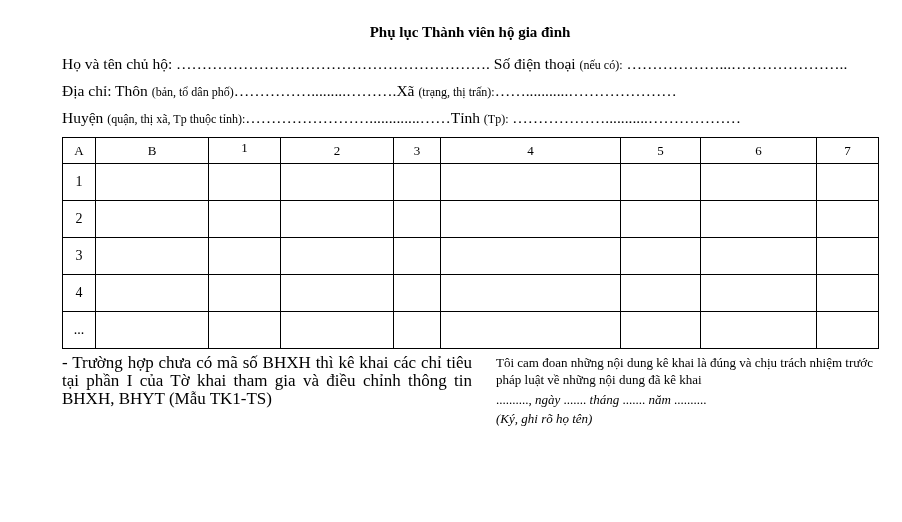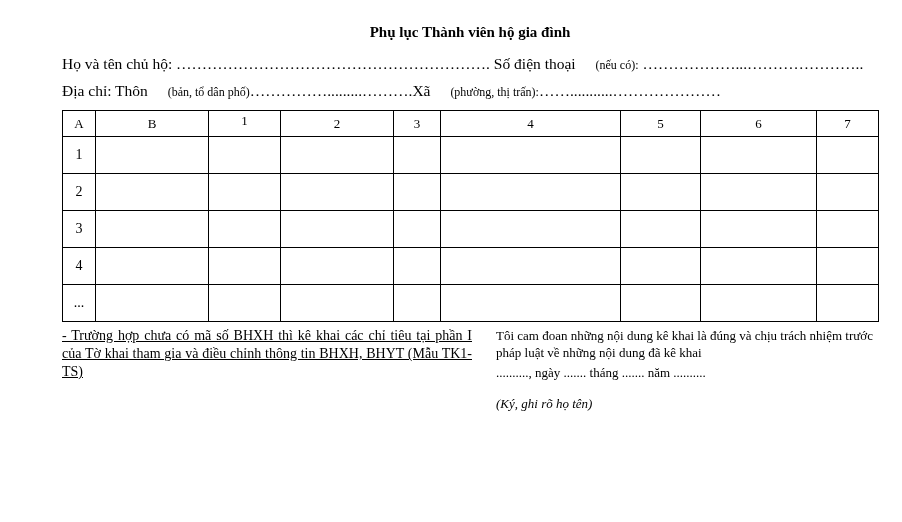--- a/index.html
+++ b/index.html
@@ -6,58 +6,64 @@
   html, body { margin: 0; padding: 0; }
   body {
     width: 902px; height: 522px;
     background: #ffffff; color: #000;
     font-family: "Liberation Serif", serif;
     overflow: hidden;
   }
   .page { width: 902px; height: 428px; padding: 24px 24px 12px 62px; }
   .title { text-align: center; font-weight: bold; font-size: 15px; margin-bottom: 10px; }
   .field-line { font-size: 15.5px; line-height: 26px; white-space: nowrap; overflow: hidden; width: 816px; }
-  .small { font-size: 12px; margin-left: 16px; }
+  .small { font-size: 12px; }
   table { border-collapse: collapse; width: 816px; margin-top: 5px; table-layout: fixed; }
   td, th { border: 1px solid #000; padding: 2px 4px; overflow: hidden; }
   th { font-size: 13px; font-weight: bold; text-align: center; vertical-align: middle; height: 55px; line-height: 16px; }
   .sub-row td { height: 26px; text-align: center; font-size: 13px; vertical-align: middle; }
   .sub-row td.top { vertical-align: top; }
   .data-row td { height: 37px; }
   .data-row td.stt { text-align: center; font-size: 14px; vertical-align: middle; }
   .footer { display: flex; margin-top: 5px; width: 816px; }
-  .footer-left { width: 410px; font-size: 14px; text-align: justify; line-height: 18px; text-decoration: underline; }
+  .footer-left { width: 410px; font-size: 17px; text-align: justify; line-height: 18px; }
   .footer-left p { margin: 0; }
   .footer-right { flex: 1; font-size: 13px; text-align: left; padding-left: 24px; line-height: 17px; }
   .date-line { margin-top: 3px; }
-  .italic { }
+  .italic { font-style: italic; }
   .signer-title { font-weight: bold; font-size: 14px; margin-top: 3px; }
-  .signer-note { font-style: italic; margin-top: 14px; }
+  .signer-note { font-style: italic; margin-top: 2px; }
 </style>
 </head>
 <body>
 
 <div class="page">
 
   <div class="title">Phụ lục Thành viên hộ gia đình</div>
 
   <div class="field-line">
     <span>Họ và tên chủ hộ:</span>
     <span>…………………………………………………….</span>
     <span>Số điện thoại</span>
     <span class="small">(nếu có):</span>
     <span>………………...…………………..</span>
   </div>
 
   <div class="field-line">
     <span>Địa chỉ: Thôn</span>
     <span class="small">(bản, tổ dân phố)</span><span>…………….........……….</span><span>Xã</span>
-    <span class="small">(phường, thị trấn):</span><span>……...........…………………</span>
+    <span class="small">(trạng, thị trấn):</span><span>……...........…………………</span>
   </div>
 
+  <div class="field-line">
+    <span>Huyện</span>
+    <span class="small">(quận, thị xã, Tp thuộc tỉnh):</span><span>…………………….............……</span><span>Tỉnh</span>
+    <span class="small">(Tp):</span>
+    <span>………………...........………………</span>
+  </div>
 
   <table>
     <colgroup>
       <col style="width:33px">
         <col style="width:113px">
         <col style="width:72px">
         <col style="width:113px">
         <col style="width:47px">
         <col style="width:180px">
         <col style="width:80px">

